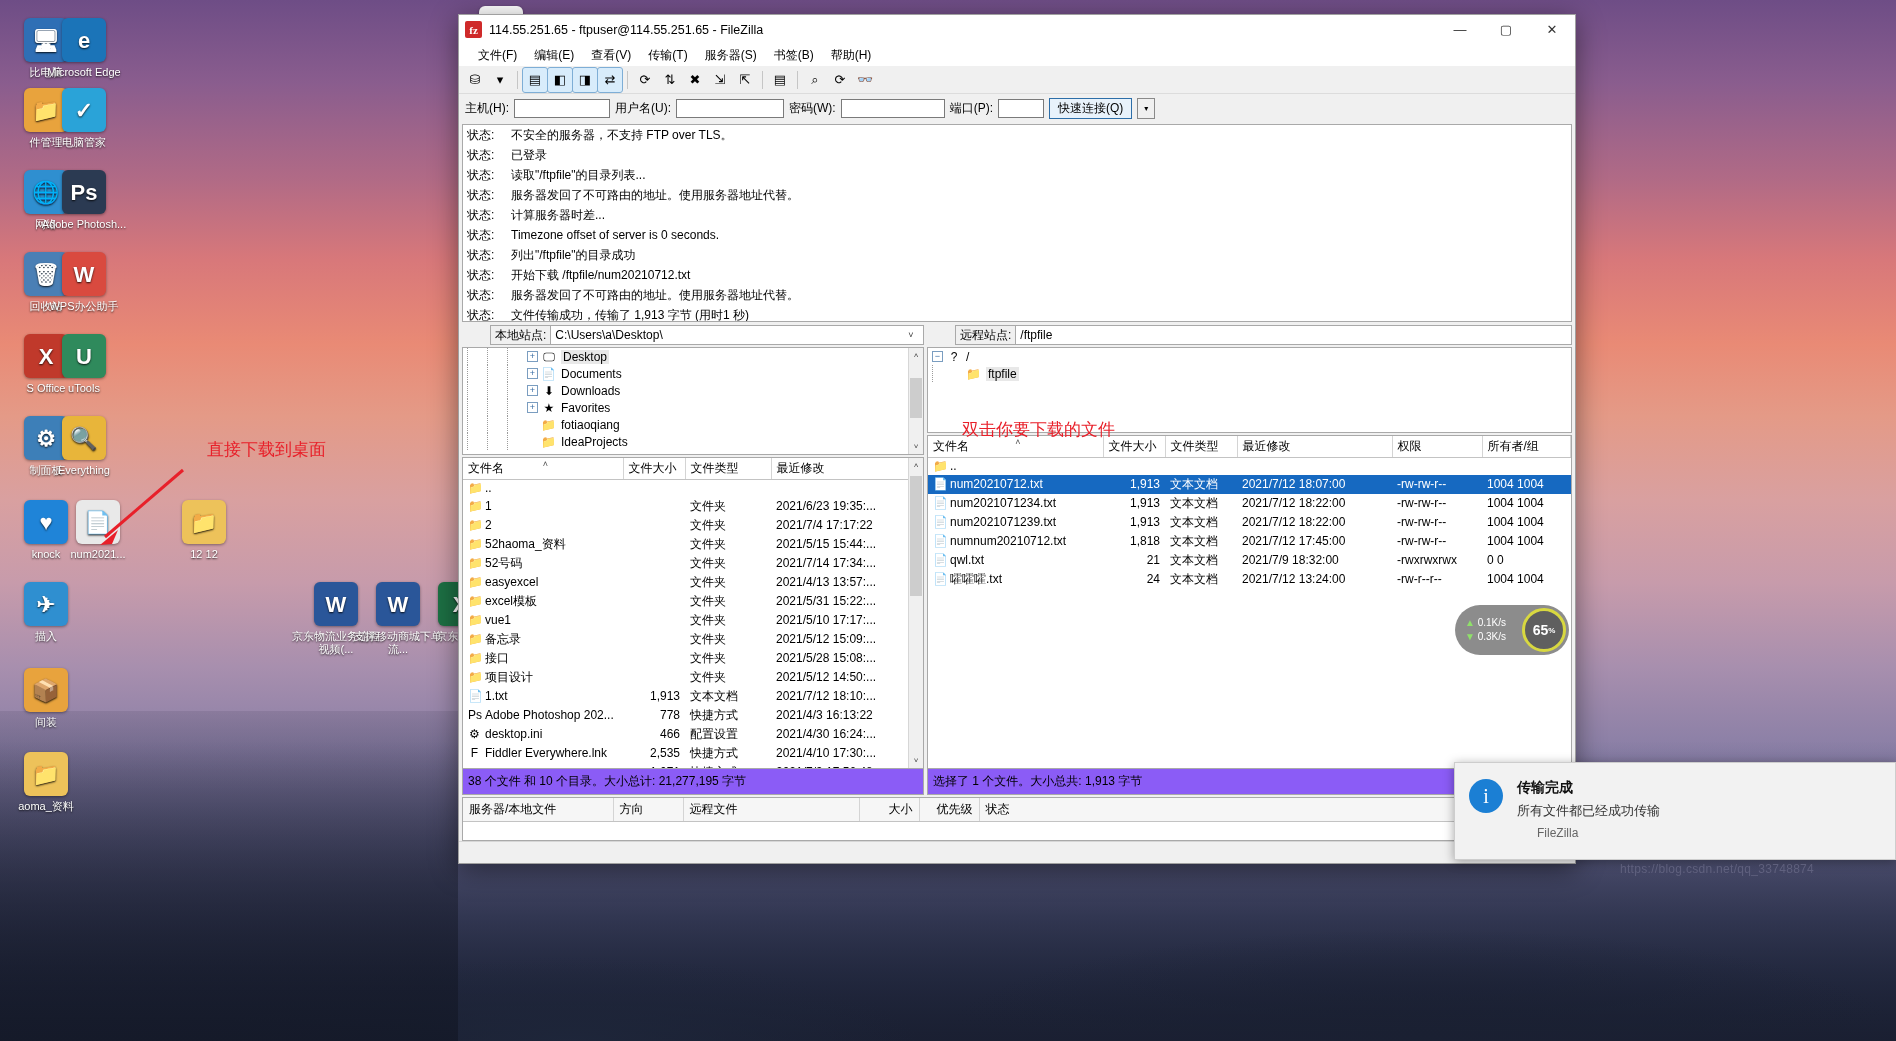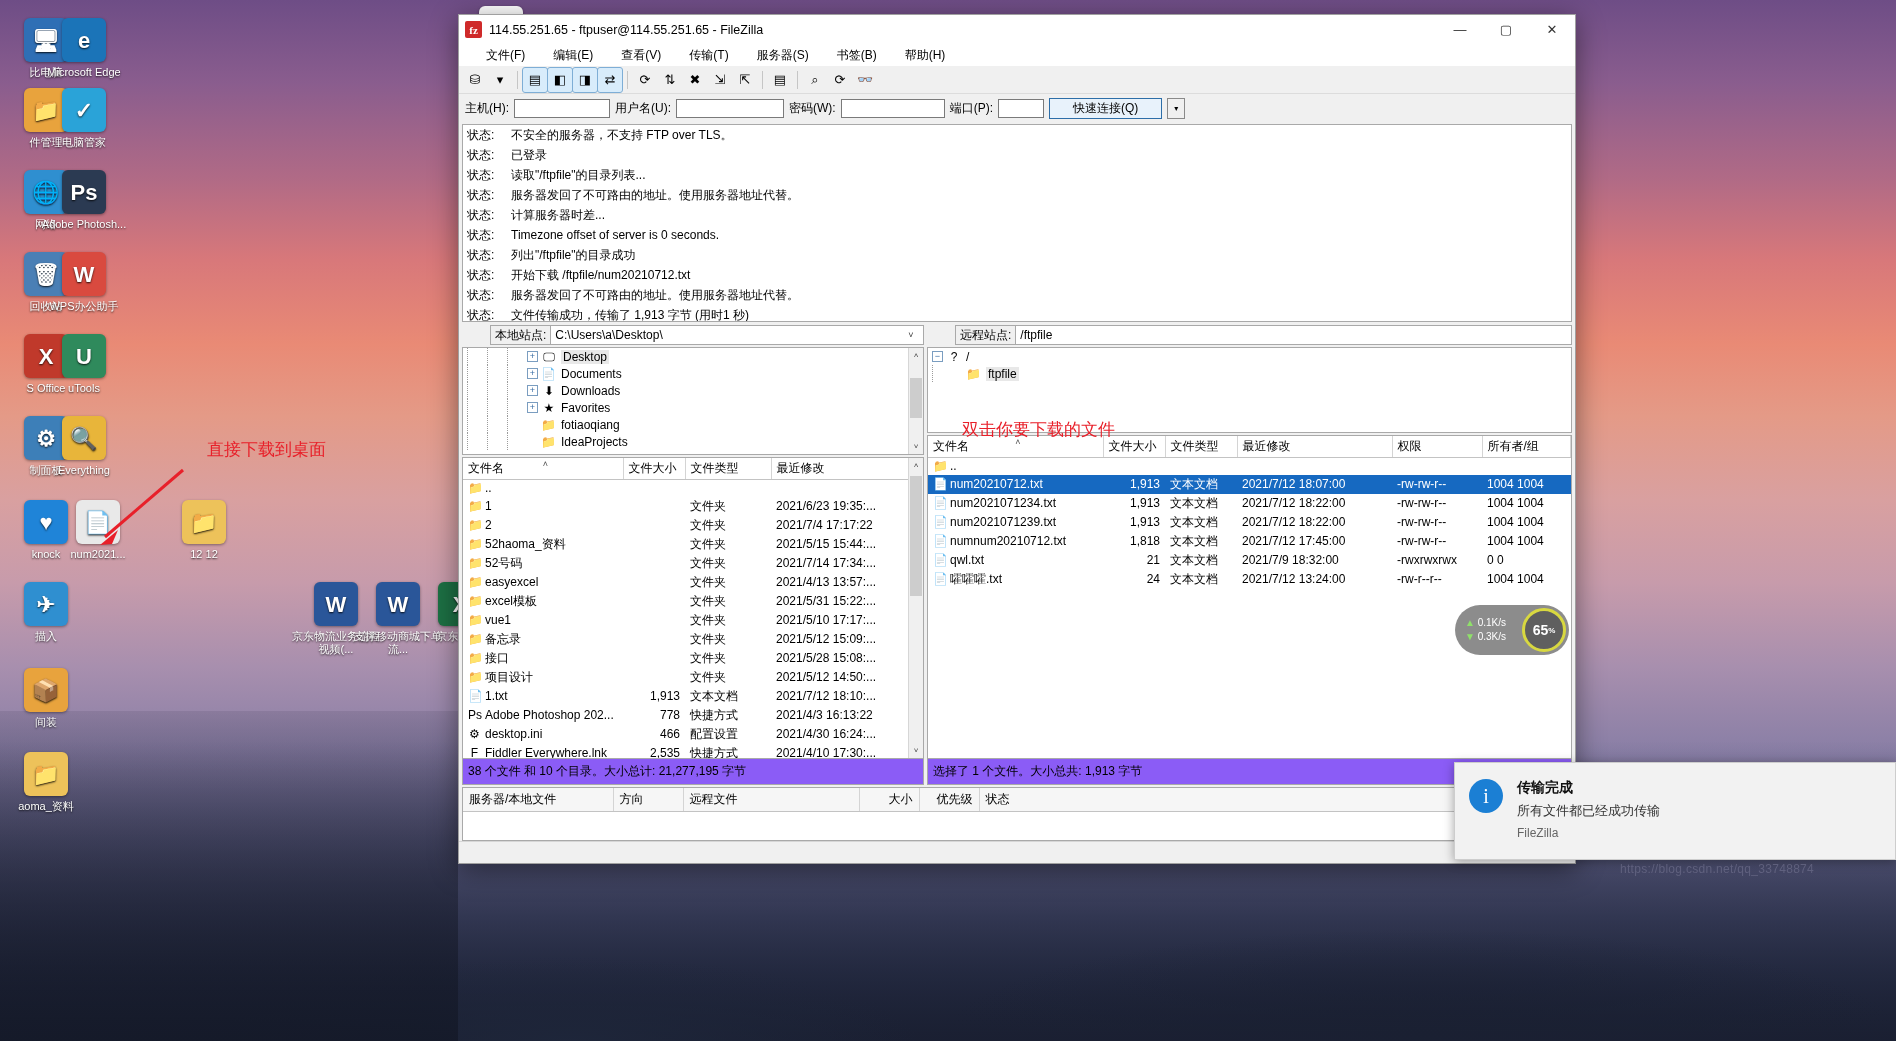--- a/index.html
+++ b/index.html
@@ -99,21 +99,21 @@
   .tb-title { font-size: 12.5px; color: #000; }
   .tb-btns { margin-left: auto; display: flex; height: 100%; }
   .tb-btn {
     width: 46px; height: 100%;
     display: flex; align-items: center; justify-content: center;
     font-size: 13px; color: #333;
   }
 
   .menubar {
     height: 21px; display: flex; align-items: flex-end;
-    padding-left: 20px; gap: 14px;
+    padding-left: 12px; gap: 3px;
     background: #fff;
     flex: 0 0 auto;
   }
   .menuitem { padding: 2px 7px; font-size: 12px; white-space: nowrap; }
 
   .toolbar {
     height: 28px; background: #f0f0f0;
     border-bottom: 1px solid #dcdcdc;
     display: flex; align-items: center;
     padding: 0 4px; gap: 1px;
@@ -133,21 +133,21 @@
     padding: 0 6px; gap: 5px;
     flex: 0 0 auto;
   }
   .qlabel { font-size: 12px; white-space: nowrap; }
   .qinput {
     height: 19px; border: 1px solid #7a7a7a; background: #fff;
     font-family: "Liberation Sans", sans-serif; font-size: 12px;
     padding: 0 3px;
   }
   .qbtn {
-    height: 21px; padding: 0 23px;
+    height: 21px; padding: 0 8px;
     border: 1px solid #2d6ea8; background: #e8f2fb;
     font-size: 12px; color: #000;
     display:flex; align-items:center;
   }
   .qdrop {
     height: 21px; width: 18px;
     border: 1px solid #8a8a8a; background: #f0f0f0;
     display:flex; align-items:center; justify-content:center;
     font-size: 8px;
   }
@@ -242,21 +242,21 @@
   .panefoot {
     height: 26px; border: 1px solid #a9a9a9; border-top: none;
     background: #8b5cf6; display: flex; align-items: center;
     padding: 0 5px; font-size: 12px; flex: 0 0 auto;
   }
 
   
   .queue {
     margin: 2px 3px 0 3px; flex: 0 0 auto;
     border: 1px solid #a9a9a9; background: #fff;
-    height: 54px; overflow: hidden;
+    height: 44px; overflow: hidden;
   }
   table.qtab { width: 100%; border-collapse: collapse; table-layout: fixed; }
   table.qtab th {
     background: #f6f6f6; border-right: 1px solid #d4d4d4; border-bottom: 1px solid #c3c3c3;
     font-weight: normal; font-size: 12px; text-align: left; padding: 3px 6px; height: 22px;
   }
   table.qtab th.num { text-align: right; }
 
   .statusbar {
     height: 22px; background: #f0f0f0; border-top: 1px solid #d6d6d6;
@@ -305,21 +305,21 @@
   }
   #toast .ticon2 {
     width: 34px; height: 34px; border-radius: 50%;
     background: #1b7fd4; color: #fff;
     display:flex; align-items:center; justify-content:center;
     font-size: 20px; font-family: "Liberation Serif", serif;
     margin-right: 14px; flex: 0 0 34px;
   }
   #toast .ttitle { font-size: 14px; font-weight: bold; color: #111; margin-bottom: 5px; }
   #toast .tbody { font-size: 13px; color: #333; margin-bottom: 6px; }
-  #toast .tapp { font-size: 12px; color: #666; }
+  #toast .tapp { font-size: 12px; color: #666; margin-left: 20px; }
 
   .watermark {
     position: absolute; left: 1620px; top: 862px;
     font-size: 12px; color: rgba(120,120,150,.55);
     letter-spacing: .3px;
   }
 </style>
 </head>
 <body>
 

